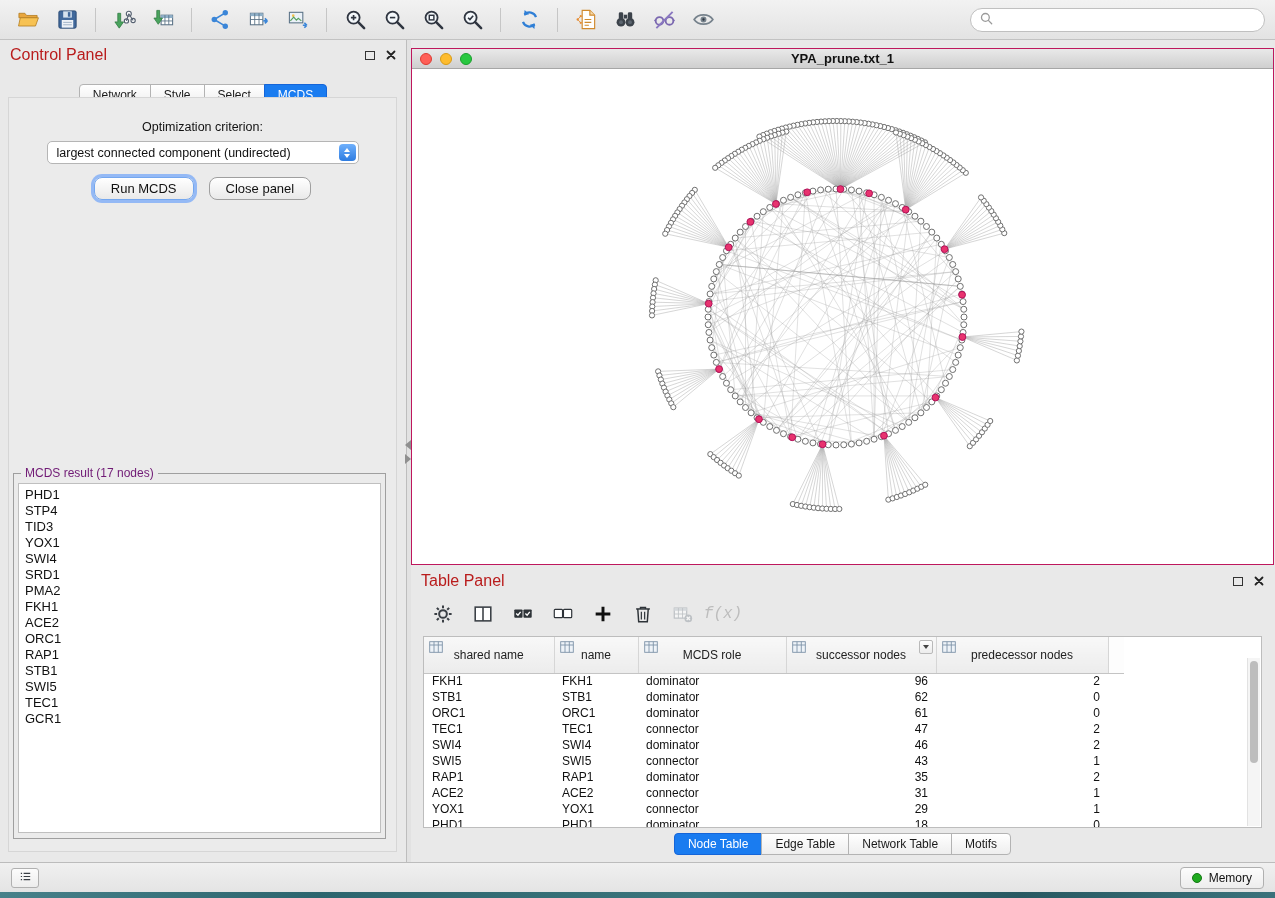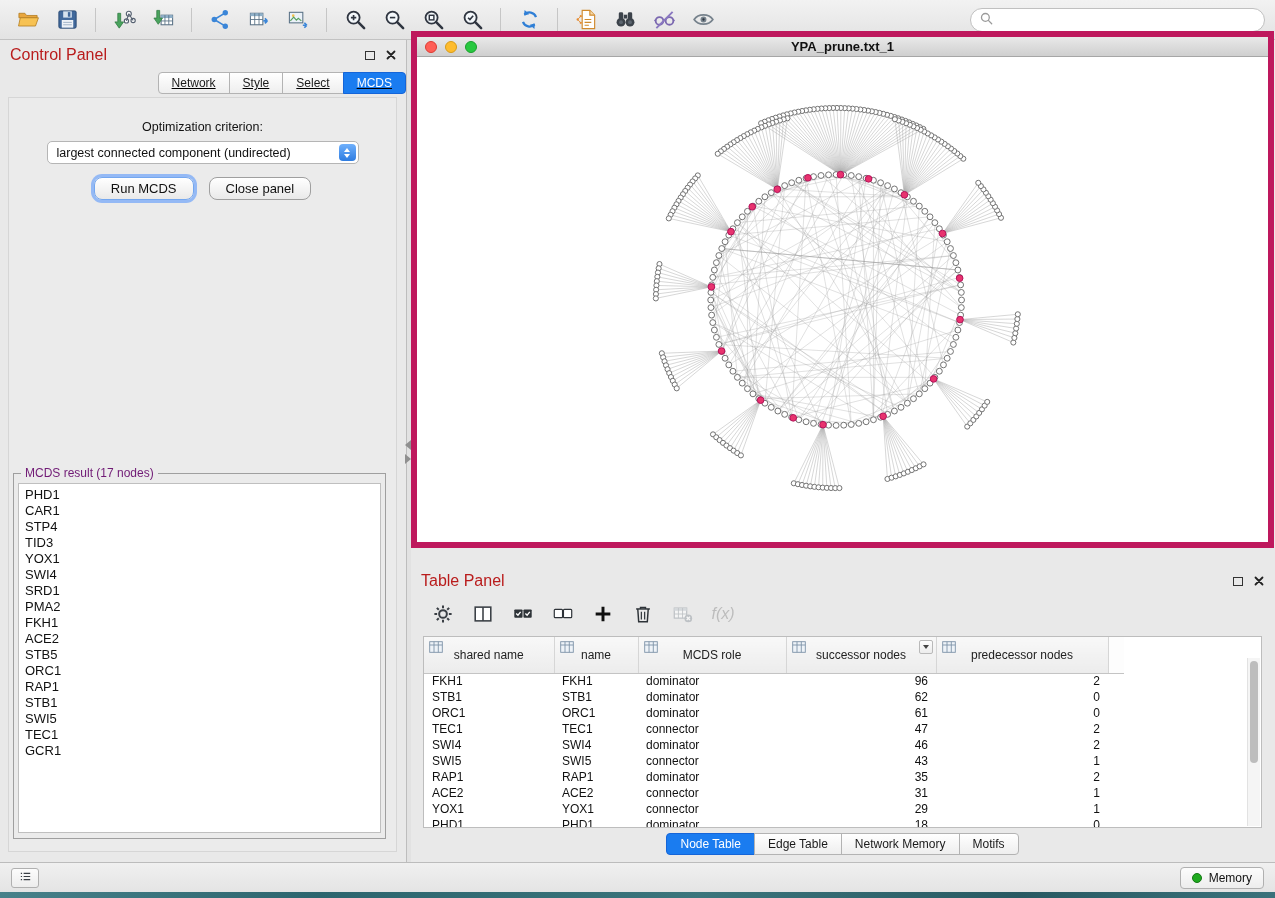--- a/index.html
+++ b/index.html
@@ -26,21 +26,21 @@
   .panel-header { height: 24px; display: flex; align-items: center; padding: 6px 10px 0; }
   .panel-title { font-size: 16px; color: #b91c1c; }
   .panel-controls { margin-left: auto; display: flex; align-items: center; gap: 11px; }
   .icon-float { width: 10px; height: 9px; border: 1.5px solid #333; display: inline-block; cursor: pointer; }
   .icon-close { display: inline-flex; cursor: pointer; }
   .icon-close svg { width: 10px; height: 10px; }
 
   
   .control-panel { position: absolute; left: 0; top: 40px; width: 407px; bottom: 36px;
     background: #e9e9e9; border-right: 1px solid #bdbdbd; }
-  .cp-tabs { display: flex; justify-content: flex-end; margin-top: 8px; text-decoration: underline; }
+  .cp-tabs { display: flex; justify-content: center; margin-top: 20px; }
   .seg-tab { padding: 3px 13px; font-size: 12px; color: #1a1a1a; cursor: pointer;
     background: linear-gradient(#ffffff, #eeeeee); border: 1px solid #b3b3b3; margin-left: -1px; }
   .seg-tab:first-child { border-radius: 4px 0 0 4px; margin-left: 0; }
   .seg-tab:last-child { border-radius: 0 4px 4px 0; }
   .seg-tab.active { background: #1a7cf0; border-color: #1565d8; color: #fff; }
   .cp-content { position: absolute; left: 8px; right: 9px; top: 57px; bottom: 10px;
     background: #ebebeb; border: 1px solid #d6d6d6; }
   .opt-label { text-align: center; margin-top: 22px; font-size: 12.5px; color: #111; }
   .dropdown { margin: 7px auto 0; width: 312px; height: 23px; background: #fff;
     border: 1px solid #b5b5b5; border-radius: 5px; display: flex; align-items: center;
@@ -65,41 +65,41 @@
     padding: 3px 0 0 6px; }
   .result-item { font-size: 13px; line-height: 16px; color: #111; cursor: default; }
 
   
   .splitter { position: absolute; left: 407px; width: 4px; top: 40px; bottom: 36px; background: #e2e2e2; cursor: col-resize; }
   .split-arrow { position: absolute; left: -2px; width: 0; height: 0; border-style: solid; }
   .arrow-left  { top: 400px; border-width: 5px 6px 5px 0; border-color: transparent #8f8f8f transparent transparent; }
   .arrow-right { top: 414px; border-width: 5px 0 5px 6px; border-color: transparent transparent transparent #8f8f8f; }
 
   
-  .network-window { position: absolute; left: 411px; right: 1px; top: 31px; height: 517px;
-    border: 6px solid #be185d; background: #fff; }
+  .network-window { position: absolute; left: 411px; right: 1px; top: 48px; height: 517px;
+    border: 1px solid #be185d; background: #fff; }
   .titlebar { height: 20px; background: linear-gradient(#e9e9e9, #cfcfcf); border-bottom: 1px solid #a6a6a6;
     display: flex; align-items: center; padding: 0 8px; position: relative; }
   .dot { width: 12px; height: 12px; border-radius: 50%; margin-right: 8px; cursor: pointer; display: inline-block; }
   .dot.red { background: #ff5f57; border: 0.5px solid #dd3b32; }
   .dot.yellow { background: #febc2e; border: 0.5px solid #d89c17; }
   .dot.green { background: #28c840; border: 0.5px solid #1a9e2d; }
   .window-title { position: absolute; left: 0; right: 0; text-align: center; font-size: 13px;
     font-weight: bold; color: #111; pointer-events: none; }
   .net-canvas { position: absolute; left: 0; right: 0; top: 20px; bottom: 0; background: #fff; }
   .net-canvas svg { width: 100%; height: 100%; display: block; }
 
   
   .table-panel { position: absolute; left: 411px; right: 1px; top: 566px; bottom: 36px; background: #e9e9e9; }
   .tp-toolbar { margin: 5px 10px 0; height: 38px; display: flex; align-items: center; gap: 12px; padding-left: 8px; }
   .tpb-btn { width: 28px; height: 28px; border: none; background: transparent; display: flex;
     align-items: center; justify-content: center; padding: 0; cursor: pointer; }
   .tpb-btn svg { width: 22px; height: 22px; }
   .tpb-btn.disabled { opacity: .55; cursor: default; }
-  .fx-label { font-style: italic; font-family: Liberation Sans, sans-serif; font-size: 16px; color: #999; text-align: center; }
+  .fx-label { font-style: italic; font-family: Liberation Mono, monospace; font-size: 16px; color: #999; text-align: center; }
   .tp-tablewrap { position: absolute; left: 12px; right: 12px; top: 70px; bottom: 34px;
     background: #fff; border: 1px solid #bdbdbd; overflow: hidden; }
   .ntable { border-collapse: collapse; table-layout: fixed; }
   .ntable th { height: 36px; background: linear-gradient(#f8f8f8, #ececec); border-bottom: 1px solid #c4c4c4;
     border-right: 1px solid #d6d6d6; font-weight: normal; font-size: 12px; color: #222;
     position: relative; text-align: center; padding: 0 4px; white-space: nowrap; overflow: hidden; }
   .ntable th.fillcol { background: #fdfdfd; border-right: none; }
   .hicon { position: absolute; left: 5px; top: 4px; display: inline-flex; }
   .hicon svg { width: 14px; height: 12px; }
   .hchev { position: absolute; right: 3px; top: 3px; width: 14px; height: 14px;
@@ -345,30 +345,28 @@
           </span>
       </div>
       <div class="btn-row">
         <button class="btn focus-ring">Run MCDS</button>
         <button class="btn">Close panel</button>
       </div>
       <fieldset class="result-fieldset">
         <legend>MCDS result (17 nodes)</legend>
         <div class="result-list" id="result-list">
             <div class="result-item">PHD1</div>
-            <div class="result-item">CAR1</div>
             <div class="result-item">STP4</div>
             <div class="result-item">TID3</div>
             <div class="result-item">YOX1</div>
             <div class="result-item">SWI4</div>
             <div class="result-item">SRD1</div>
             <div class="result-item">PMA2</div>
             <div class="result-item">FKH1</div>
             <div class="result-item">ACE2</div>
-            <div class="result-item">STB5</div>
             <div class="result-item">ORC1</div>
             <div class="result-item">RAP1</div>
             <div class="result-item">STB1</div>
             <div class="result-item">SWI5</div>
             <div class="result-item">TEC1</div>
             <div class="result-item">GCR1</div>
           </div>
       </fieldset>
     </div>
   </div>
@@ -1223,21 +1221,21 @@
             </tr>
           </tbody>
       </table>
       <div class="vscroll">
         <div class="vthumb"></div>
       </div>
     </div>
     <div class="tp-tabs" id="tp-tabs">
         <div class="seg-tab active">Node Table</div>
         <div class="seg-tab">Edge Table</div>
-        <div class="seg-tab">Network Memory</div>
+        <div class="seg-tab">Network Table</div>
         <div class="seg-tab">Motifs</div>
       </div>
   </div>
 
   <div class="status-bar">
     <button class="sb-btn">
       <span>
         <svg viewBox="0 0 24 24">
             <path d="M4.5 7h2M9 7h10.5M4.5 12h2M9 12h10.5M4.5 17h2M9 17h10.5" stroke="#3a3f45" stroke-width="1.8"></path>
           </svg>

